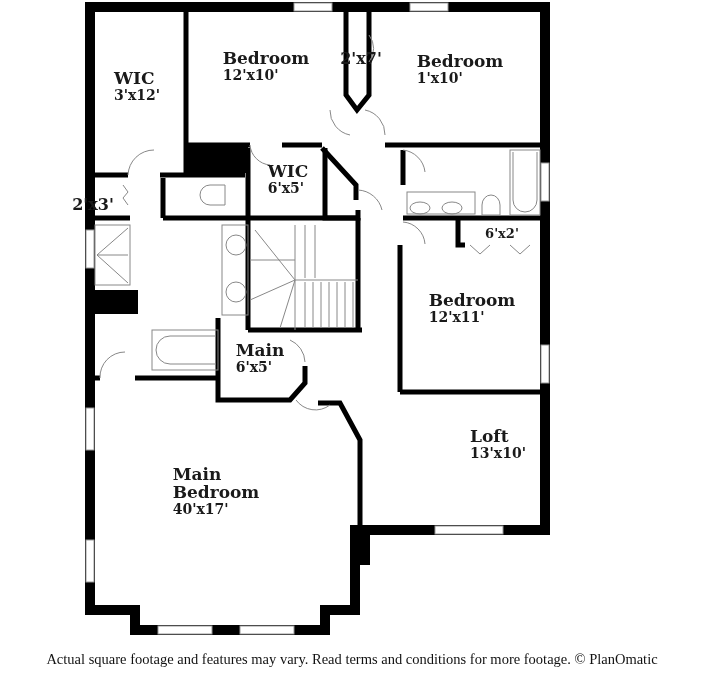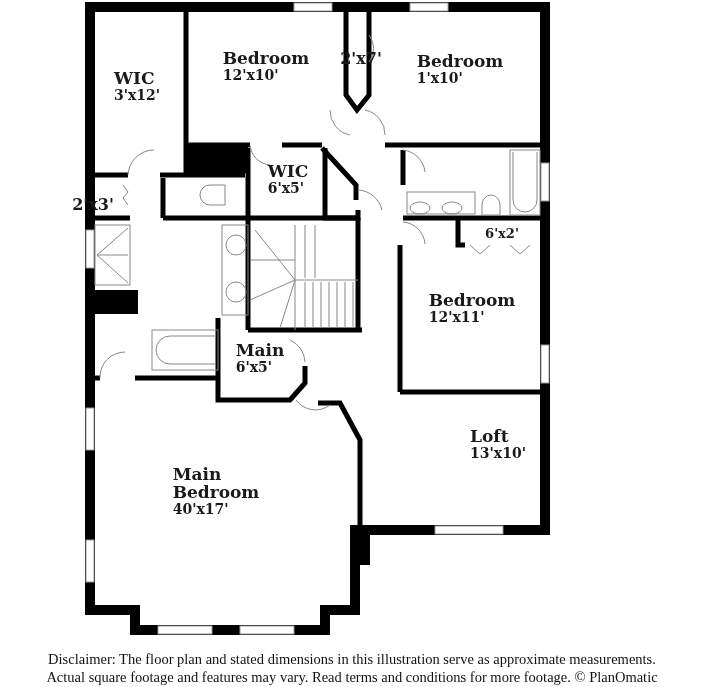--- a/index.html
+++ b/index.html
@@ -154,15 +154,14 @@
   <span class="nm">Loft</span>
   <span class="dm">13'x10'</span>
 </div>
 <div class="room-label" style="left:216px; top:466px;">
   <span class="nm">Main</span>
   <span class="nm">Bedroom</span>
   <span class="dm">40'x17'</span>
 </div>
 
 <div class="disclaimer">
-  <div>Disclaimer: The floor plan and stated dimensions in this illustration serve as approximate measurements.</div>
   <div>Actual square footage and features may vary. Read terms and conditions for more footage. © PlanOmatic</div>
 </div>
 
 </body></html>

